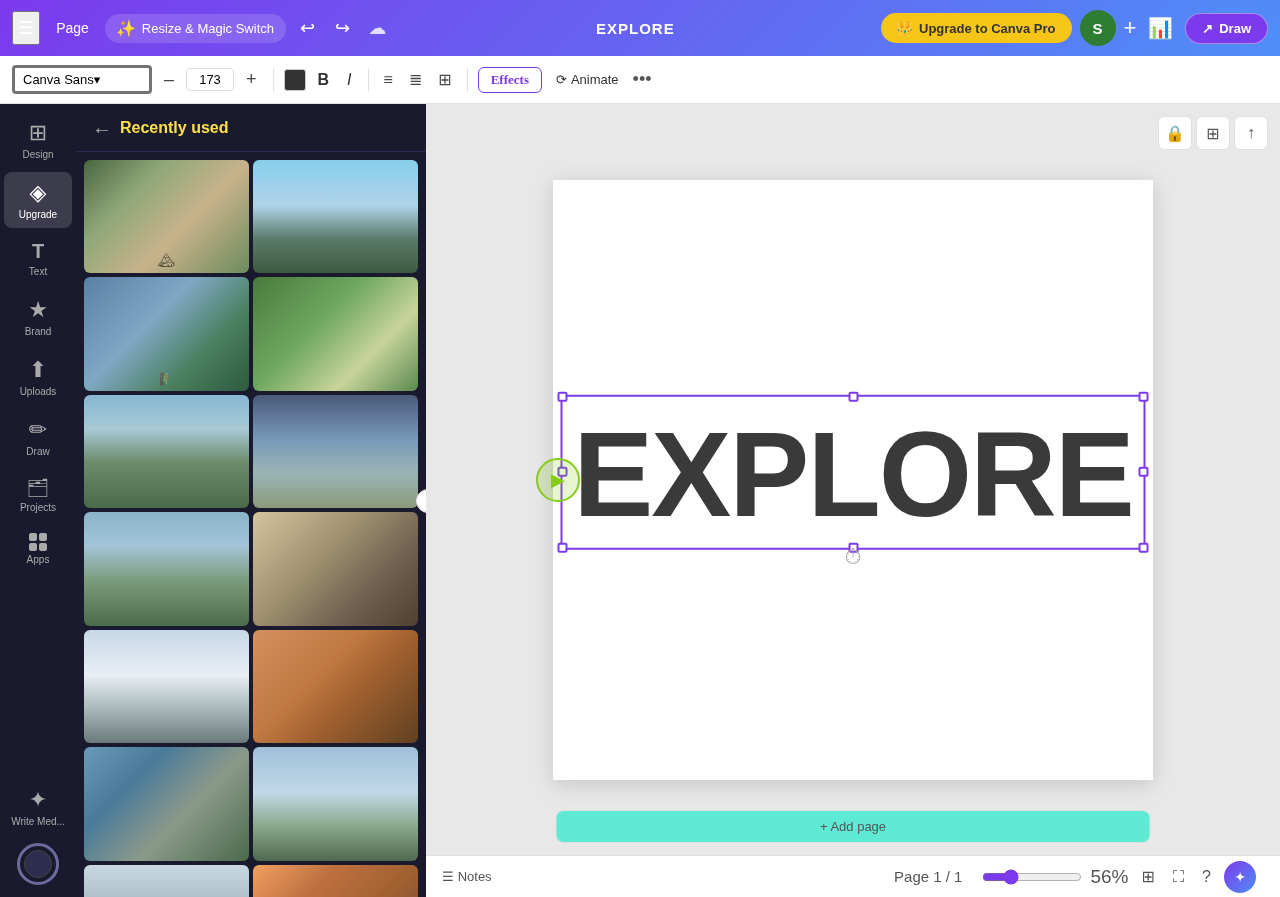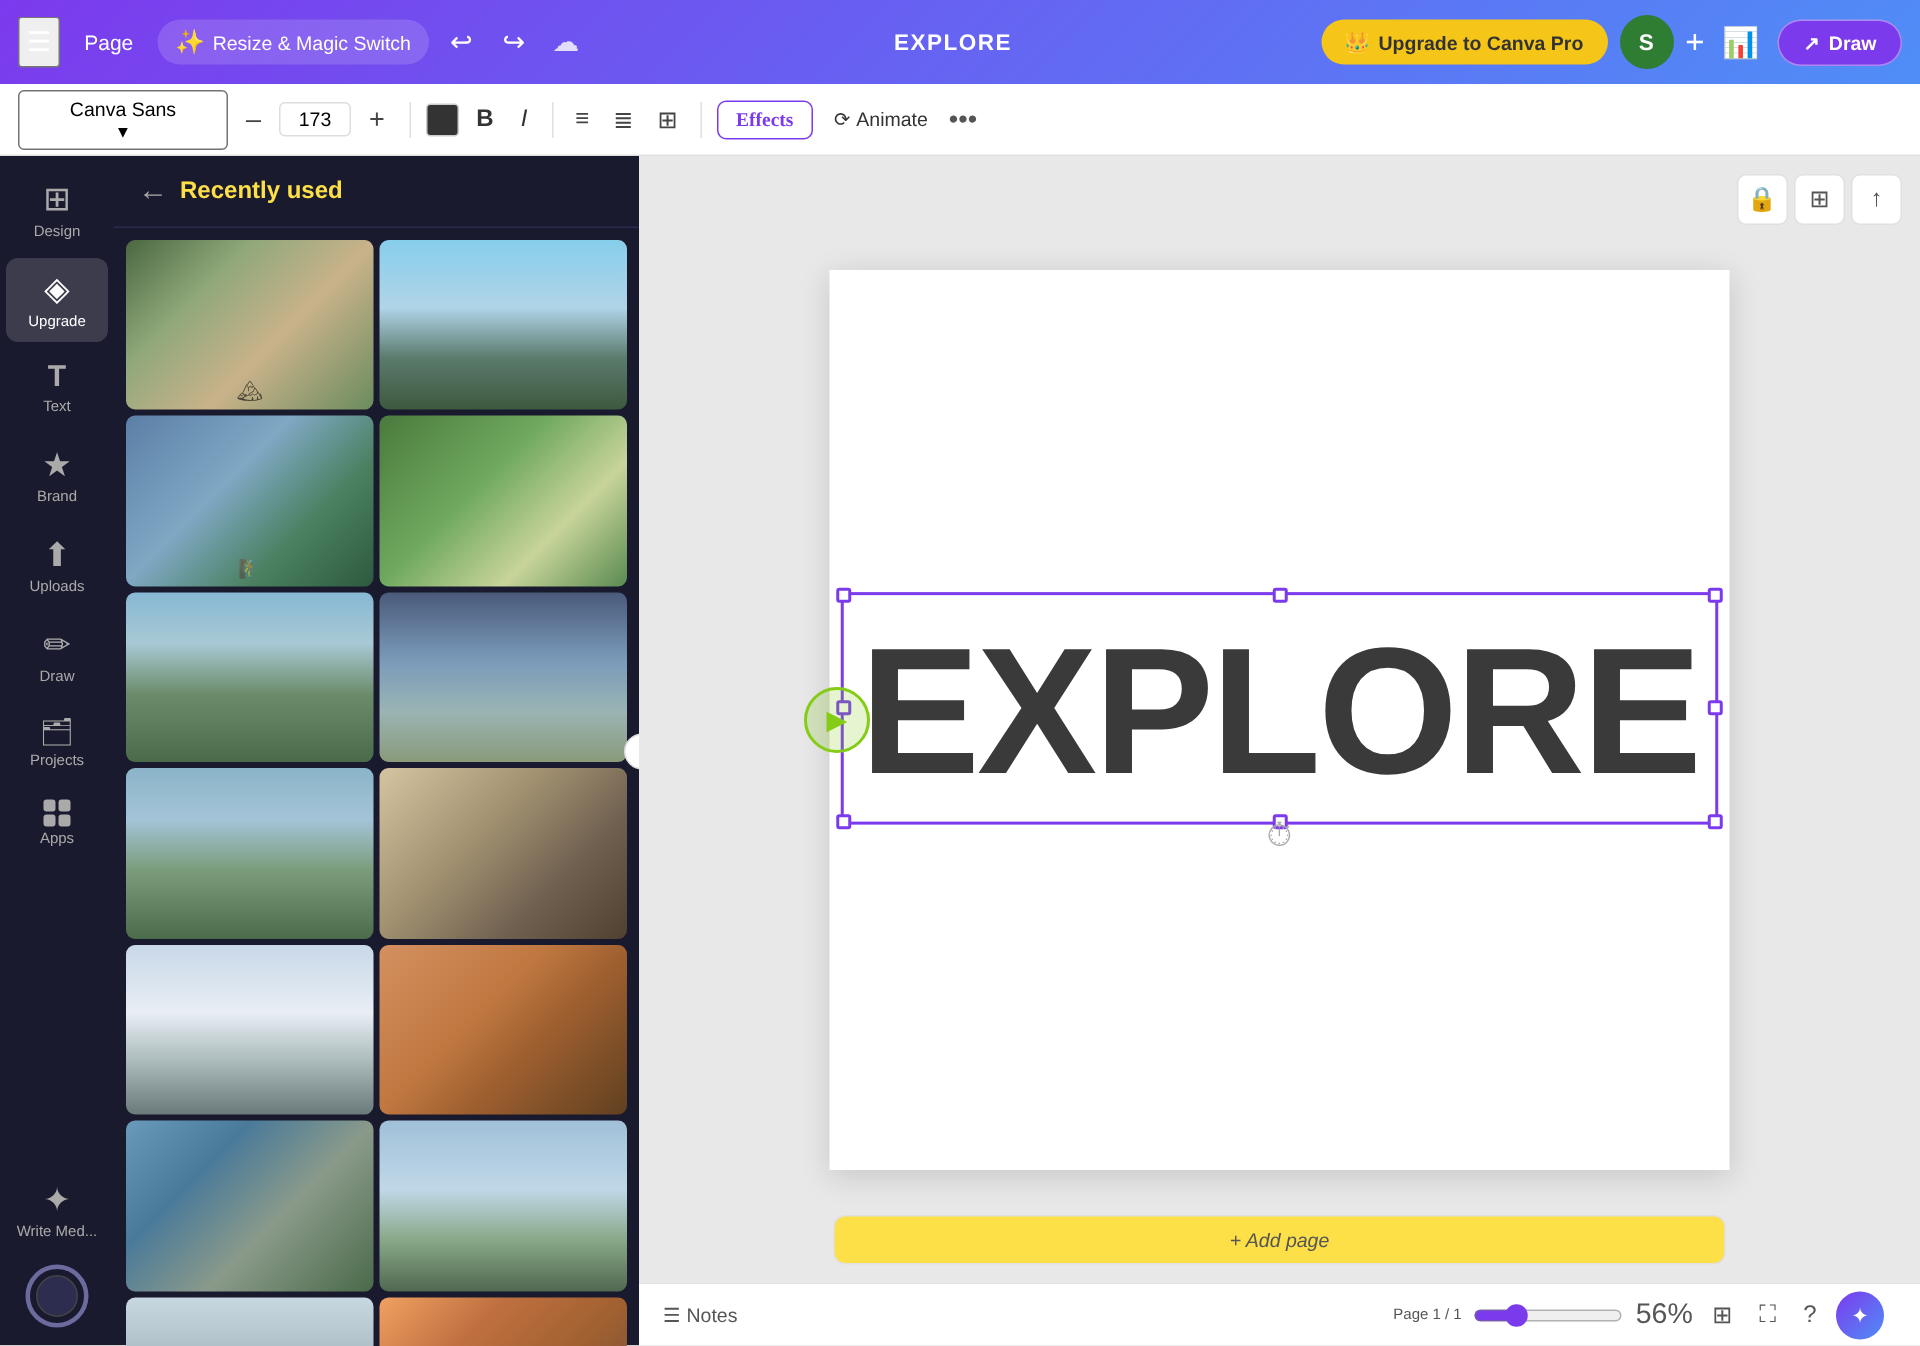--- a/index.html
+++ b/index.html
@@ -79,28 +79,28 @@
       height: 48px;
       background: white;
       border-bottom: 1px solid #e0e0e0;
       display: flex;
       align-items: center;
       padding: 0 12px;
       gap: 6px;
       flex-shrink: 0;
     }
     .font-select {
-      border: 1px solid #737373;
+      border: 3px solid #737373;
       border-radius: 4px;
       padding: 4px 8px;
       font-size: 13px;
       cursor: pointer;
       background: white;
       min-width: 140px;
-      display: flex; align-items: center; justify-content: flex-start; flex-direction: column;
+      display: flex; align-items: center; justify-content: flex-start;
     }
     .font-minus, .font-plus {
       background: transparent; border: none; font-size: 18px; cursor: pointer; color: #444; padding: 2px 6px;
     }
     .font-size-input {
       border: 1px solid #ddd;
       border-radius: 4px;
       width: 48px;
       text-align: center;
       font-size: 13px;
@@ -417,45 +417,44 @@
       color: #aaa;
       font-size: 22px;
     }
 
     
     .add-page-btn {
       position: absolute;
       bottom: 12px;
       left: 50%;
       transform: translateX(-50%);
-      background: #fde047;
+      background: #5eead4;
       border: 1px solid #e0e0e0;
       border-radius: 8px;
       padding: 8px 24px;
       font-size: 13px;
       color: #555;
       cursor: pointer;
       width: 595px;
-      font-style: italic;
     }
 
     
     .bottom-bar {
       height: 42px;
       background: white;
       border-top: 1px solid #e0e0e0;
       display: flex;
       align-items: center;
       padding: 0 16px;
       gap: 8px;
       flex-shrink: 0;
     }
     .notes-btn { background: transparent; border: none; font-size: 13px; cursor: pointer; color: #555; display: flex; align-items: center; gap: 4px; }
     .bottom-spacer { flex: 1; }
-    .page-indicator { font-size: 10px; color: #555; }
+    .page-indicator { font-size: 15px; color: #555; margin-right: 12px; }
     .zoom-slider-container { display: flex; align-items: center; gap: 8px; }
     .zoom-slider { width: 100px; cursor: pointer; accent-color: #7c3aed; }
     .zoom-pct { font-size: 19px; color: #555; min-width: 38px; }
     .view-toggle-btn, .fullscreen-btn, .help-btn {
       background: transparent;
       border: none;
       font-size: 16px;
       cursor: pointer;
       color: #555;
       padding: 3px 5px;

